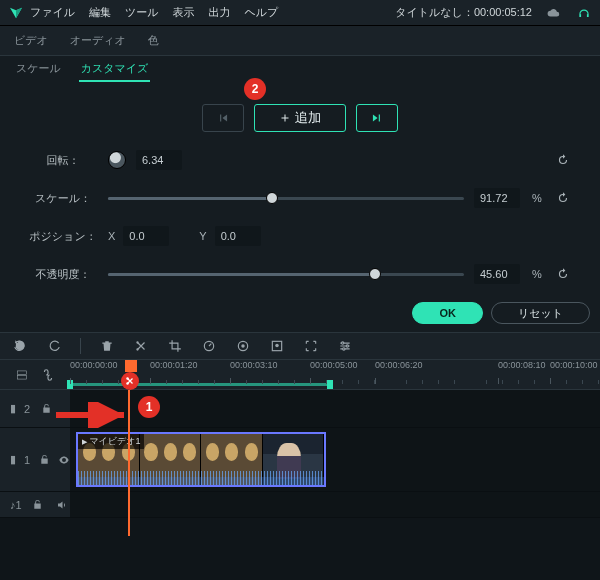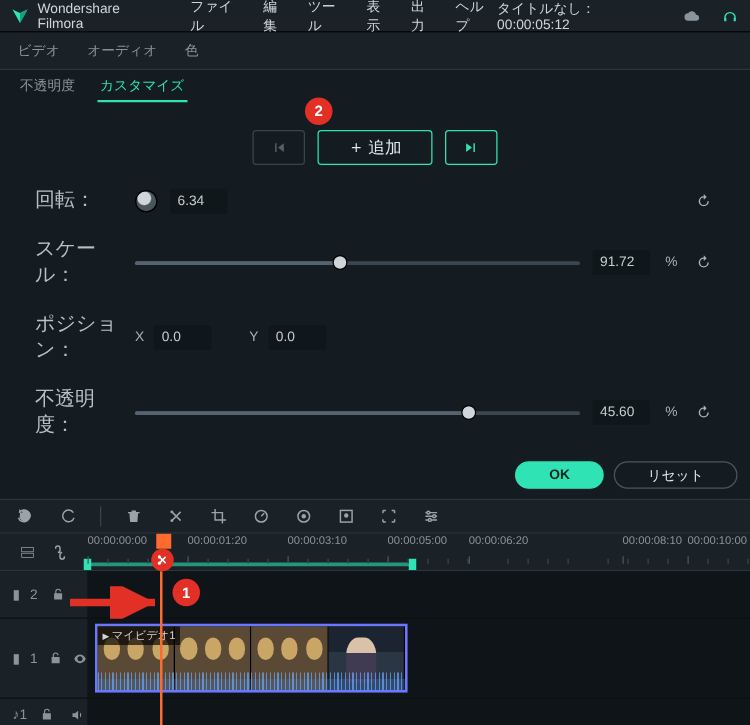--- a/index.html
+++ b/index.html
@@ -33,21 +33,21 @@
   .stabs .tab.active::after{content:"";position:absolute;left:0;right:0;bottom:0;height:2px;background:var(--teal);}
 
   
   .panel{background:var(--bg2);padding:16px 28px 4px;position:relative;}
   .keyrow{display:flex;justify-content:center;gap:10px;margin-top:6px;}
   .btn{height:28px;display:inline-flex;align-items:center;justify-content:center;border:1px solid var(--line2);border-radius:3px;background:transparent;color:var(--text);}
   .btn.k{width:42px;color:#536068;}
   .btn.add{width:92px;border-color:var(--teal);color:#dfe8ea;gap:4px;}
   .btn.next{width:42px;border-color:var(--teal);color:var(--teal);}
   .row{display:flex;align-items:center;margin-top:18px;gap:10px;}
-  .lab{width:70px;text-align:left;color:#b7bfc3;font-size:16px;}
+  .lab{width:70px;text-align:center;color:#b7bfc3;font-size:11px;}
   .knob{width:18px;height:18px;border-radius:50%;background:radial-gradient(circle at 40% 35%,#cfd6d9 0 5px,#4a565e 6px);border:1px solid #000;}
   .val{min-width:46px;height:20px;padding:0 6px;background:#10171b;border-radius:2px;display:flex;align-items:center;color:#c6ced2;font-size:11px;}
   .slider{flex:1;height:14px;display:flex;align-items:center;position:relative;}
   .slider .bar{height:3px;width:100%;background:#3a4750;border-radius:2px;position:relative;}
   .slider .fill{position:absolute;left:0;top:0;height:3px;background:#556470;border-radius:2px;}
   .slider .thumb{position:absolute;top:50%;width:12px;height:12px;border-radius:50%;background:#cfd6d9;transform:translate(-50%,-50%);border:1px solid #000;}
   .pct{color:#aab3b8;width:14px;text-align:center;}
   .reset{width:18px;height:18px;color:#aab3b8;display:flex;align-items:center;justify-content:center;}
   .xy{display:flex;align-items:center;gap:8px;}
   .xy .k{color:#aab3b8;}
@@ -101,21 +101,20 @@
 </head>
 <body>
 
 <div class="titlebar">
   <span class="logo">
     <svg viewBox="0 0 24 24">
         <path fill="#2fe3b5" d="M3 4l9 4 9-4-9 16z"></path>
         <path fill="#1a9e80" d="M12 8l9-4-9 16z"></path>
       </svg>
   </span>
-  <span class="app-title">Wondershare Filmora</span>
   <div class="menus">
     <span>ファイル</span>
     <span>編集</span>
     <span>ツール</span>
     <span>表示</span>
     <span>出力</span>
     <span>ヘルプ</span>
   </div>
   <div class="right">
     <span>タイトルなし：00:00:05:12</span>
@@ -132,21 +131,21 @@
   </div>
 </div>
 
 <div class="ptabs">
   <div class="tab">ビデオ</div>
   <div class="tab">オーディオ</div>
   <div class="tab">色</div>
 </div>
 
 <div class="stabs">
-  <div class="tab">不透明度</div>
+  <div class="tab">スケール</div>
   <div class="tab active">カスタマイズ</div>
 </div>
 
 <div class="panel" style="position:relative;">
   <div class="marker" style="left:244px;top:-4px;">2</div>
 
   <div class="keyrow">
     <button class="btn k">
       <svg width="14" height="14" viewBox="0 0 24 24">
           <path fill="#536068" d="M7 6h2v12H7zM19 6l-8 6 8 6z"></path>

